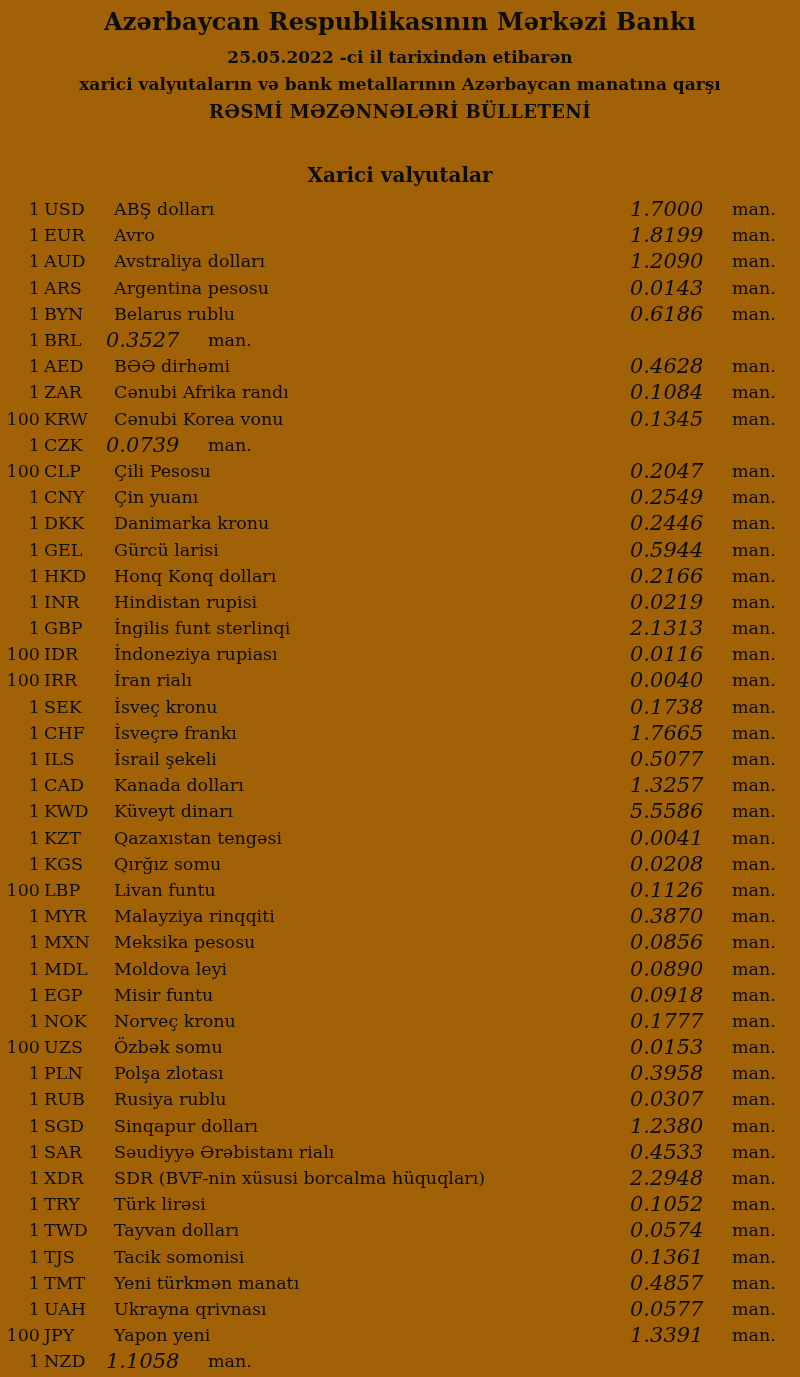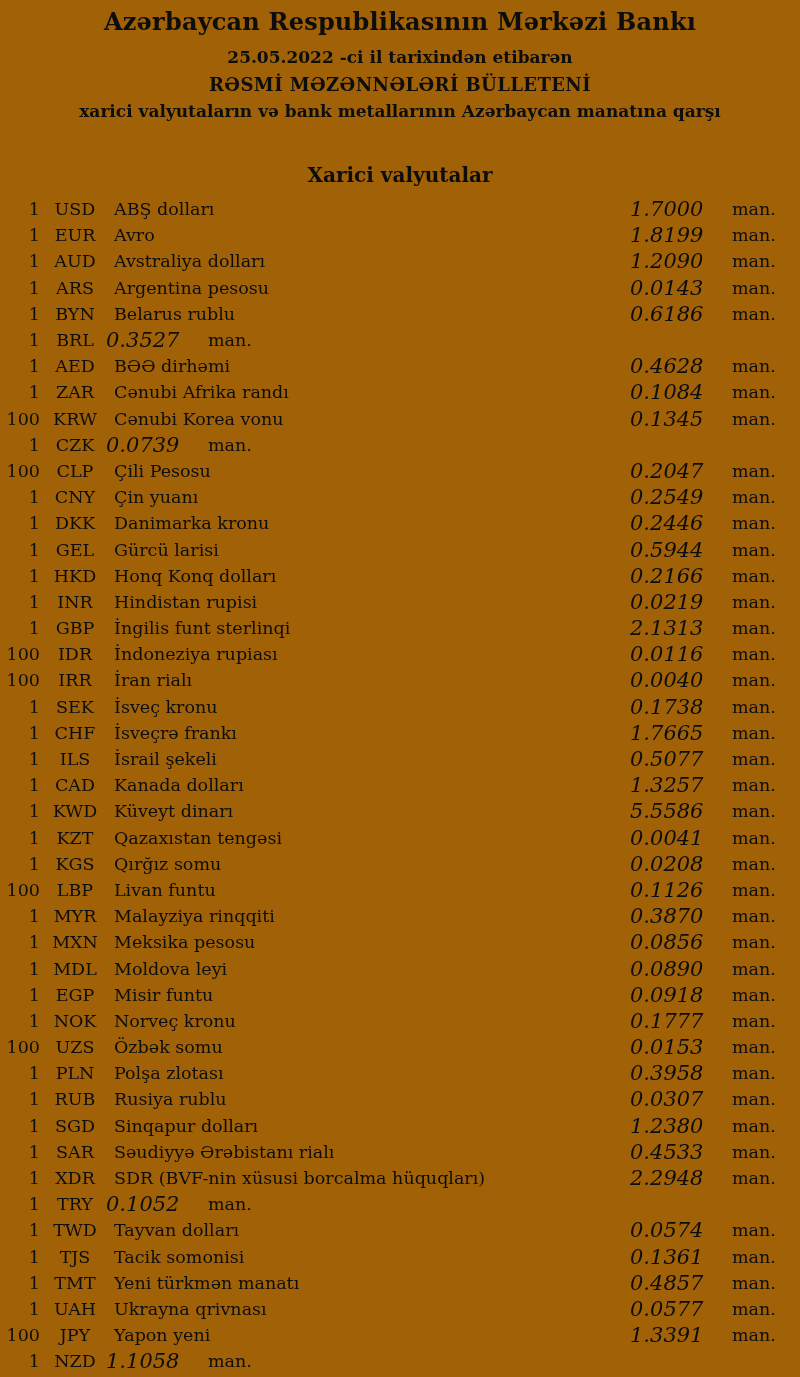--- a/index.html
+++ b/index.html
@@ -64,21 +64,20 @@
     white-space: nowrap;
   }
   .cell-qty {
     width: 40px;
     text-align: right;
     flex: none;
   }
   .cell-code {
     width: 62px;
     margin-left: 4px;
-    text-align: center;
     flex: none;
   }
   .cell-name {
     flex: 1 1 auto;
     margin-left: 8px;
     overflow: hidden;
   }
   .cell-rate {
     width: 86px;
     text-align: left;
@@ -95,22 +94,22 @@
     flex: none;
   }
 </style>
 </head>
 <body>
 
 <div class="page">
   <div class="doc-header">
     <p class="bank-name">Azərbaycan Respublikasının Mərkəzi Bankı</p>
     <p class="hline date-line">25.05.2022 -ci il tarixindən etibarən</p>
+    <p class="hline">xarici valyutaların və bank metallarının Azərbaycan manatına qarşı</p>
     <p class="hline bulletin-line">RƏSMİ MƏZƏNNƏLƏRİ BÜLLETENİ</p>
-    <p class="hline">xarici valyutaların və bank metallarının Azərbaycan manatına qarşı</p>
   </div>
 
   <p class="section-title">Xarici valyutalar</p>
 
   <div class="rates">
       <div class="row">
         <span class="cell-qty">1</span>
         <span class="cell-code">USD</span>
         <span class="cell-name">ABŞ dolları</span>
         <span class="cell-rate">1.7000</span>
@@ -369,20 +368,21 @@
       <div class="row">
         <span class="cell-qty">1</span>
         <span class="cell-code">XDR</span>
         <span class="cell-name">SDR (BVF-nin xüsusi borcalma hüquqları)</span>
         <span class="cell-rate">2.2948</span>
         <span class="cell-unit">man.</span>
       </div>
       <div class="row">
         <span class="cell-qty">1</span>
         <span class="cell-code">TRY</span>
+        <span class="cell-name">Türk lirəsi</span>
         <span class="cell-rate">0.1052</span>
         <span class="cell-unit">man.</span>
       </div>
       <div class="row">
         <span class="cell-qty">1</span>
         <span class="cell-code">TWD</span>
         <span class="cell-name">Tayvan dolları</span>
         <span class="cell-rate">0.0574</span>
         <span class="cell-unit">man.</span>
       </div>

